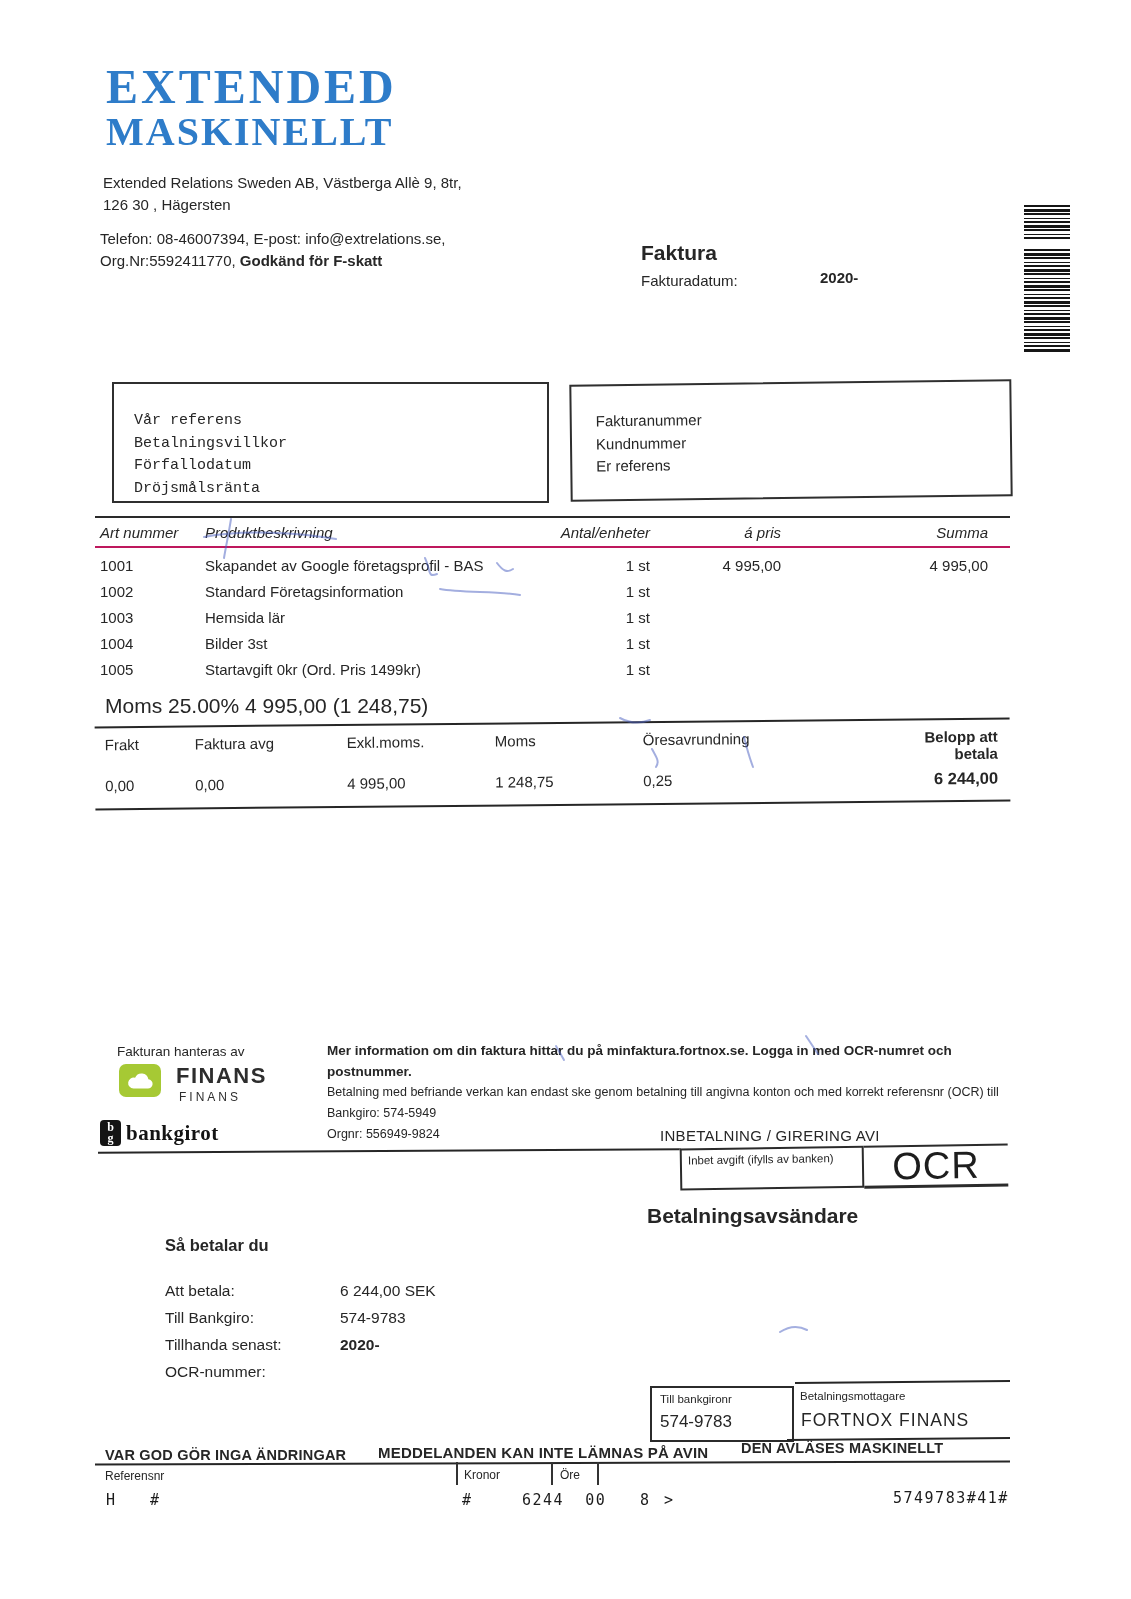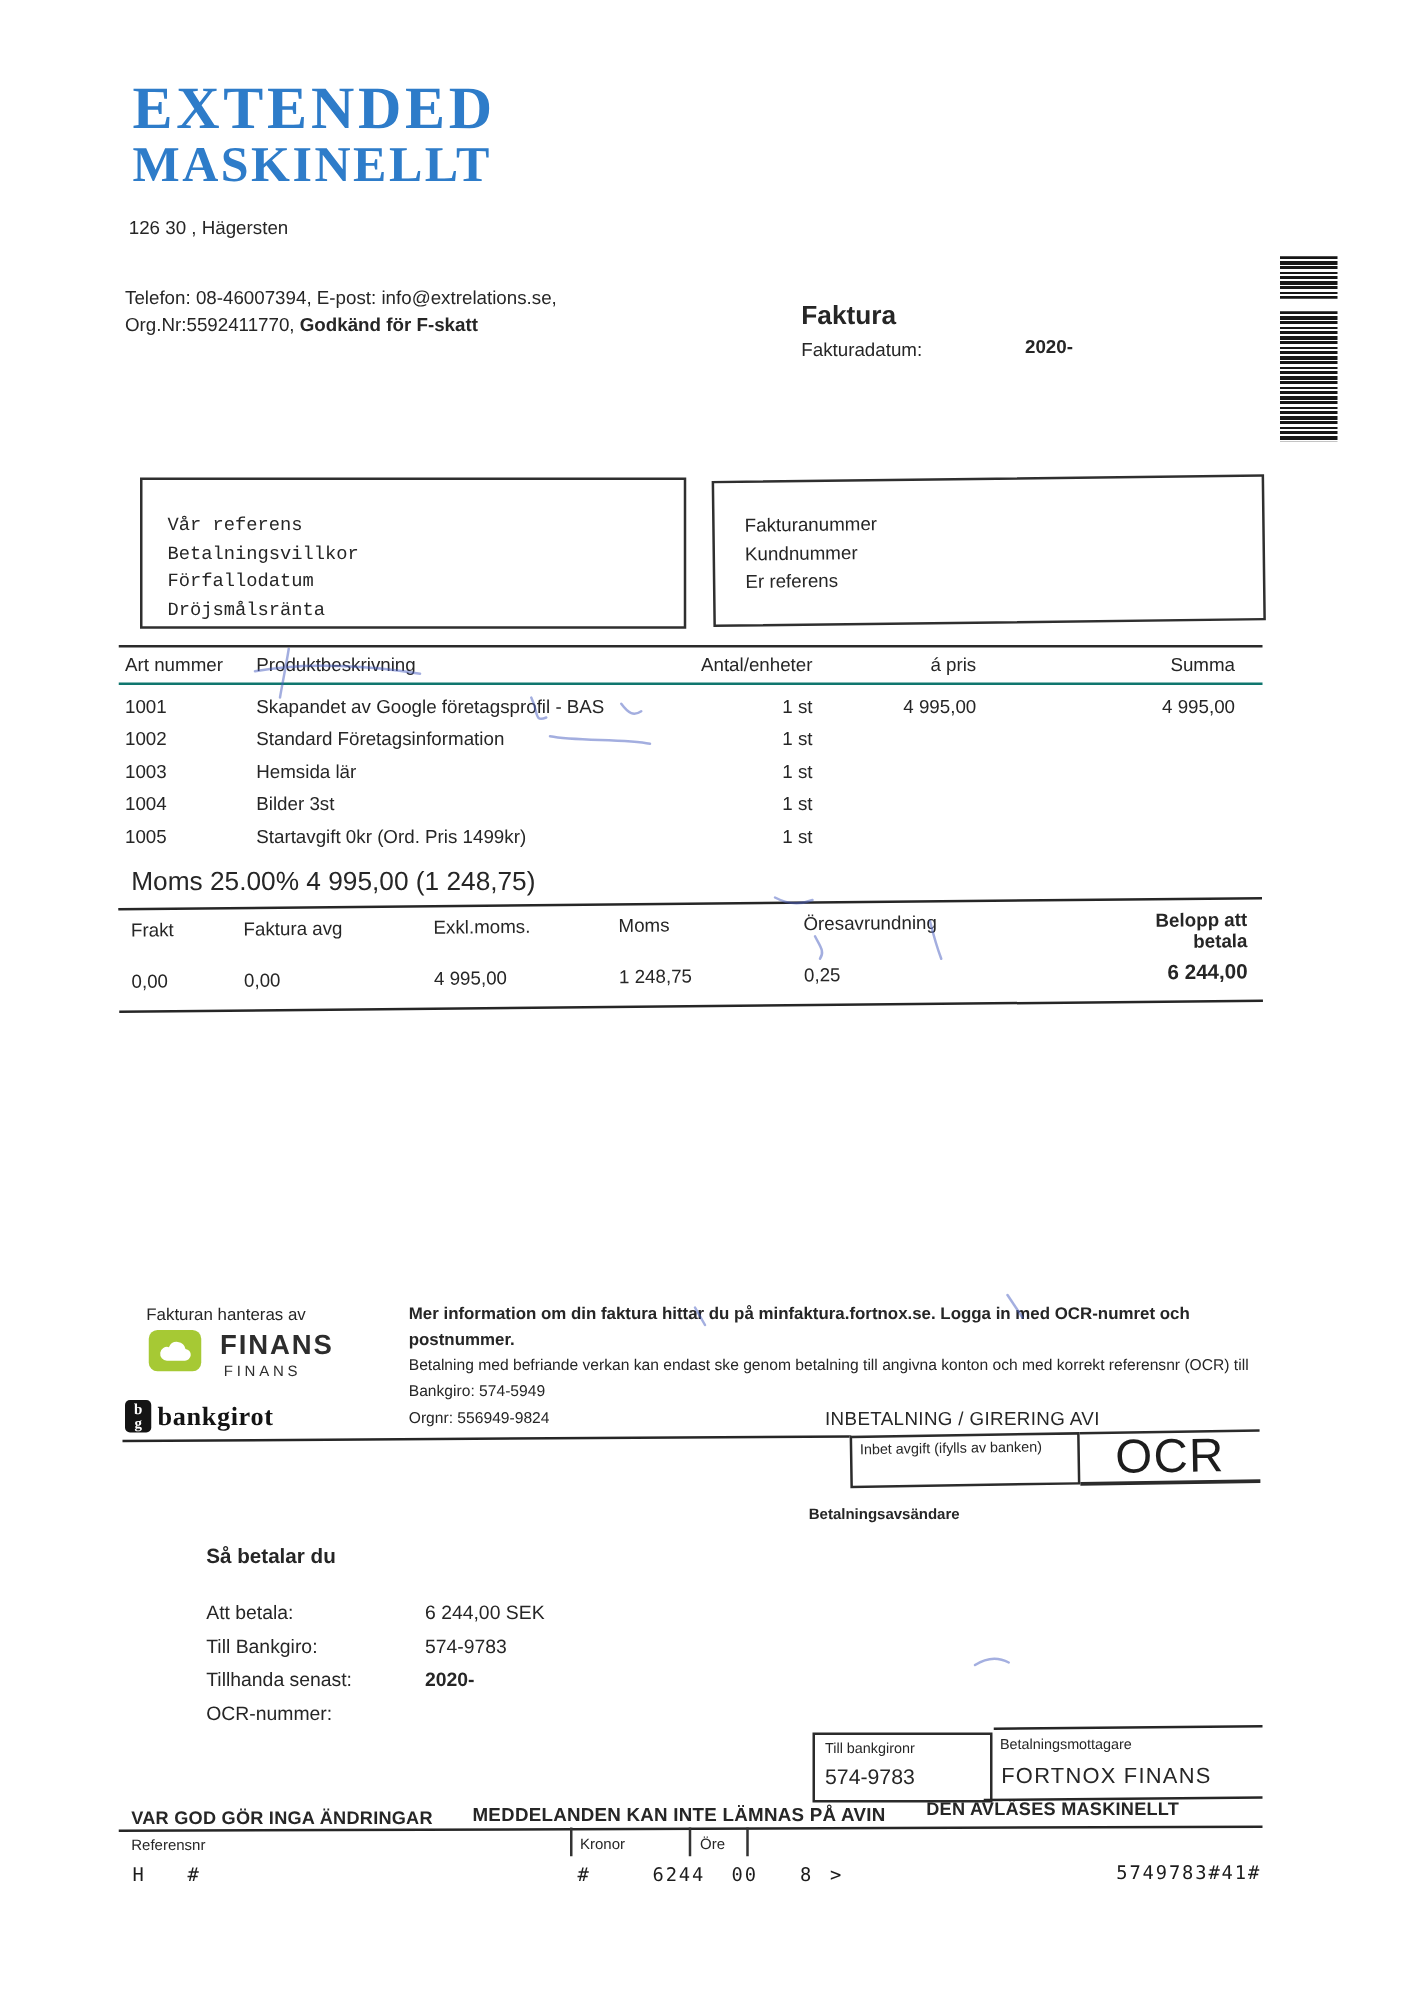--- a/index.html
+++ b/index.html
@@ -20,21 +20,21 @@
       repeating-linear-gradient(180deg,#161616 0 2px,#fff 2px 4px,#161616 4px 7px,#fff 7px 8px,
       #161616 8px 10px,#fff 10px 13px,#161616 13px 14px,#fff 14px 16px);}
 
   
   .refbox{border:2px solid #2f2f2f;background:#fff;}
   .refbox .lbl{font-size:15px;line-height:22.5px;}
 
   
   .items{border-top:2px solid #2a2a2a;}
   .tgrid{display:grid;grid-template-columns:110px 352px 93px 135px 1fr;}
-  .thead{border-bottom:2px solid #0f766e;padding:6px 0 5px;font-size:15px;}
+  .thead{border-bottom:2px solid #be185d;padding:6px 0 5px;font-size:15px;font-style:italic;}
   .trow{height:26px;line-height:26px;font-size:15px;}
   .c-art{padding-left:5px;}
   .c-qty{text-align:right;}
   .c-price{text-align:right;padding-right:4px;}
   .c-sum{text-align:right;padding-right:22px;}
   .rows-pad{padding-top:5px;padding-bottom:8px;}
 
   
   .totals{border-top:2px solid #262626;border-bottom:2px solid #262626;padding:8px 0 12px;}
   .tot-grid{display:grid;grid-template-columns:100px 152px 148px 148px 238px 1fr;font-size:15px;}
@@ -81,20 +81,21 @@
 <body>
 
 <div class="page">
 
   <div class="abs" style="left:106px;top:64px;">
     <div class="logo-l1">EXTENDED</div>
     <div class="logo-l2">MASKINELLT</div>
   </div>
 
   <div class="abs f15" style="left:103px;top:172px;">
+    <div>Extended Relations Sweden AB, Västberga Allè 9, 8tr,</div>
     <div>126 30 , Hägersten</div>
   </div>
 
   <div class="abs f15" style="left:100px;top:228px;">
     <div>Telefon: 08-46007394, E-post: info@extrelations.se,</div>
     <div><span>Org.Nr:5592411770, </span><span class="b">Godkänd för F-skatt</span></div>
   </div>
 
   <div class="abs" style="left:641px;top:241px;font-size:21px;font-weight:700;">Faktura</div>
   <div class="abs f15" style="left:641px;top:270px;">Fakturadatum:</div>
@@ -212,21 +213,21 @@
   <div class="abs" style="left:660px;top:1127px;font-size:15px;letter-spacing:.3px;">INBETALNING / GIRERING AVI</div>
   <div class="abs feebox" style="left:680px;top:1146px;transform:rotate(-0.9deg);">
     <div class="fee-cell">
       <span>Inbet avgift (ifylls av banken)</span>
     </div>
     <div class="ocr-cell">
       <span>OCR</span>
     </div>
   </div>
 
-  <div class="abs b" style="left:647px;top:1204px;font-size:12px;">Betalningsavsändare</div>
+  <div class="abs b" style="left:647px;top:1204px;font-size:21px;">Betalningsavsändare</div>
 
   <div class="abs" style="left:165px;top:1236px;">
     <div class="pay-title">Så betalar du</div>
     <div style="margin-top:22px;">
       <div class="pay-row">
         <span class="pay-label">Att betala:</span>
         <span>6 244,00 SEK</span>
       </div>
       <div class="pay-row">
         <span class="pay-label">Till Bankgiro:</span>

